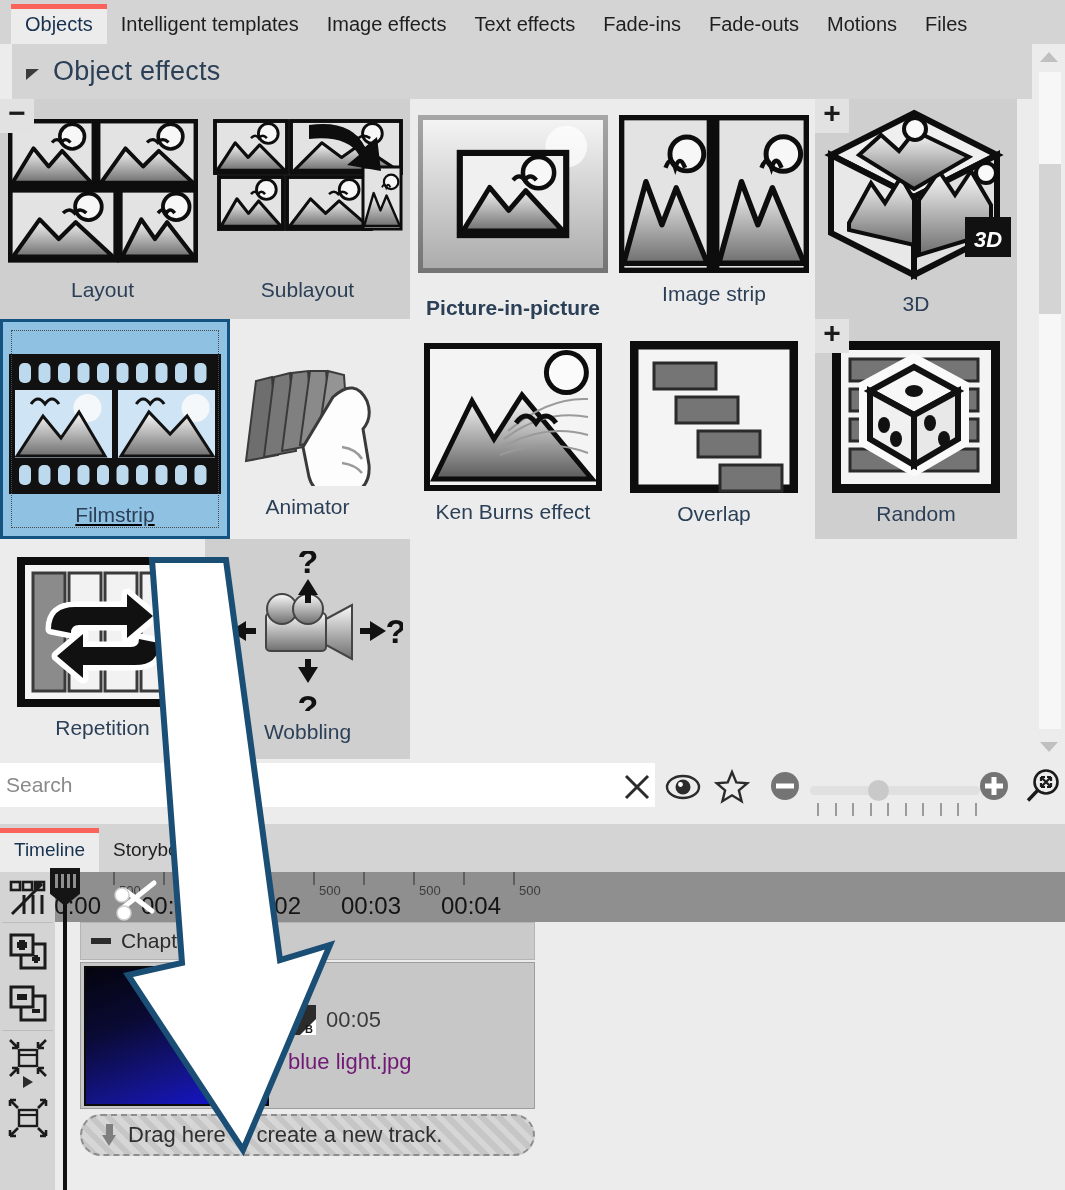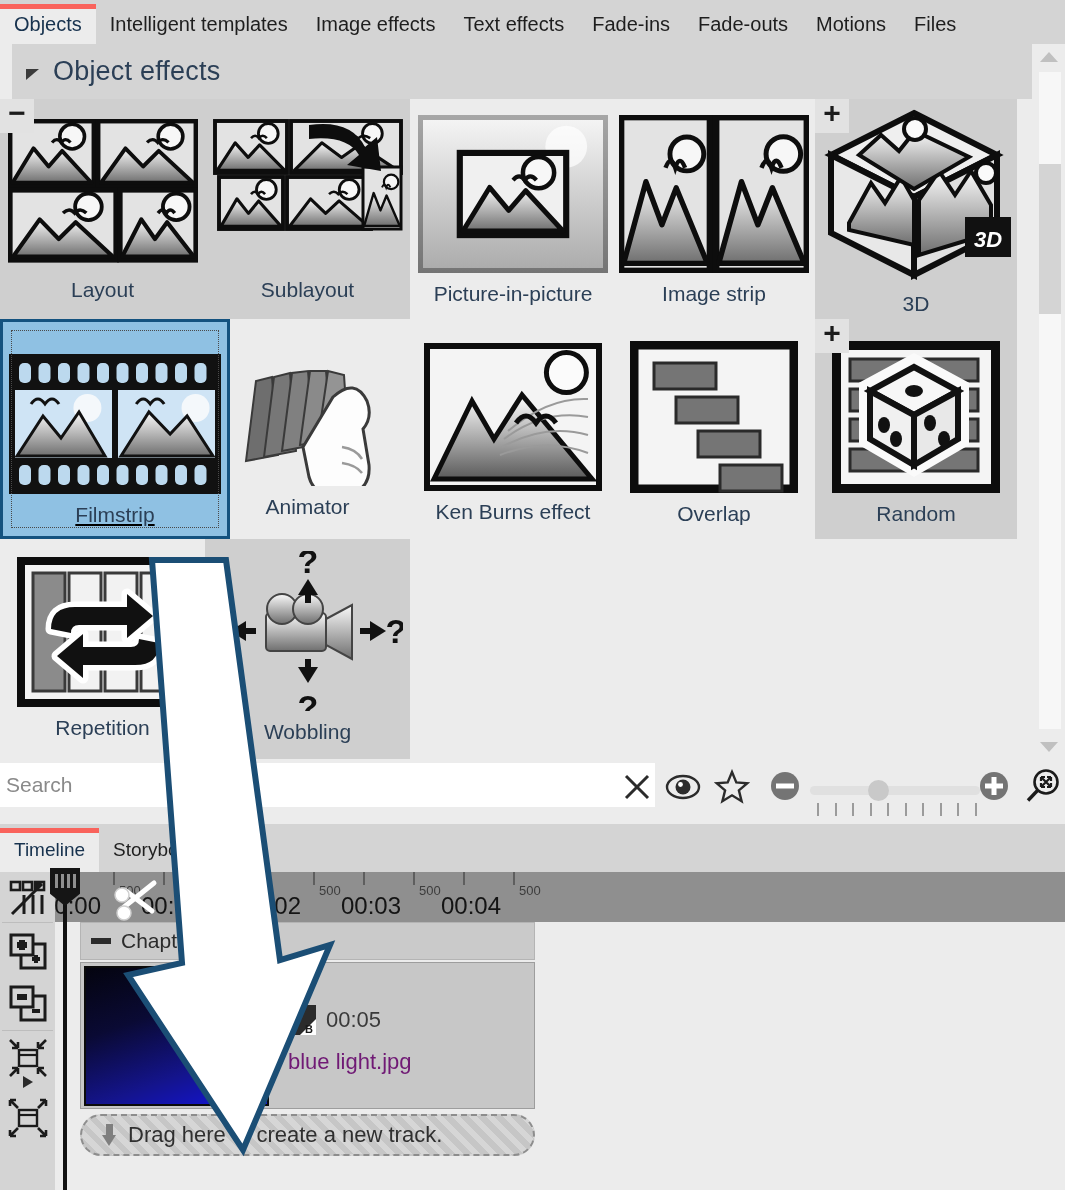--- a/index.html
+++ b/index.html
@@ -8,21 +8,21 @@
     font-family: "Liberation Sans", sans-serif;
     background: #ececec;
     overflow: hidden;
   }
   #root { position: relative; width: 1065px; height: 1190px; }
 
   
   .tabbar {
     position: absolute; left: 0; top: 0; width: 1065px; height: 44px;
     background: #d4d4d4;
-    display: flex; align-items: flex-end;
+    display: flex; align-items: flex-end; padding-left: 11px;
   }
   .tab {
     position: relative;
     padding: 0 14px; height: 40px;
     display: flex; align-items: center;
     font-size: 20px; color: #1e1e1e;
     white-space: nowrap;
     cursor: default;
   }
   .tab.active { background: #ececec; color: #17324e; }
@@ -337,21 +337,21 @@
         <circle cx="148.20000000000002" cy="31.6" r="20.9" fill="#fff" opacity="0.7"></circle>
         <rect x="0" y="0" width="190" height="158" fill="none" stroke="#111" stroke-width="10" opacity="0.35"></rect>
             <g>
               <rect x="41.8" y="37.92" width="106.4" height="82.16" fill="#f0f0f0" stroke="#0d0d0d" stroke-width="6.162"></rect>
       <circle cx="120.536" cy="57.638400000000004" r="15.6104" fill="#f7f7f7" stroke="#0d0d0d" stroke-width="4.5188"></circle>
       <path d="M44.992 115.972 L71.592 72.4272 L90.744 95.43199999999999 L107.768 75.7136 L145.00799999999998 115.972 Z" fill="url(#mg)" stroke="#0d0d0d" stroke-width="4.9296" stroke-linejoin="round"></path>
       <path d="M95 65.03280000000001 q6.384 -7.394399999999999 11.704 0 q5.32 -7.394399999999999 11.704 0" fill="none" stroke="#0d0d0d" stroke-width="4.108"></path>
             </g>
           </svg>
         </div>
-        <div class="label" style="margin-top: 10px;">Picture-in-picture</div>
+        <div class="label" style="margin-top: 24px; font-weight: bold;">Picture-in-picture</div>
       </div>
       <div class="cell" style="left: 614px; top: 0px; width: 200px; height: 220px;">
         <div class="thumb" style="margin-top: 16px; margin-left: 0px;">
           <svg width="190" height="158" viewBox="0 0 190 158">
             <defs>
               <linearGradient id="mg" x1="0" y1="0" x2="0" y2="1">
       <stop offset="0%" stop-color="#fafafa"></stop>
                 <stop offset="100%" stop-color="#6f6f6f"></stop>
               </linearGradient>
       <linearGradient id="mg2" x1="0" y1="0" x2="0" y2="1">

